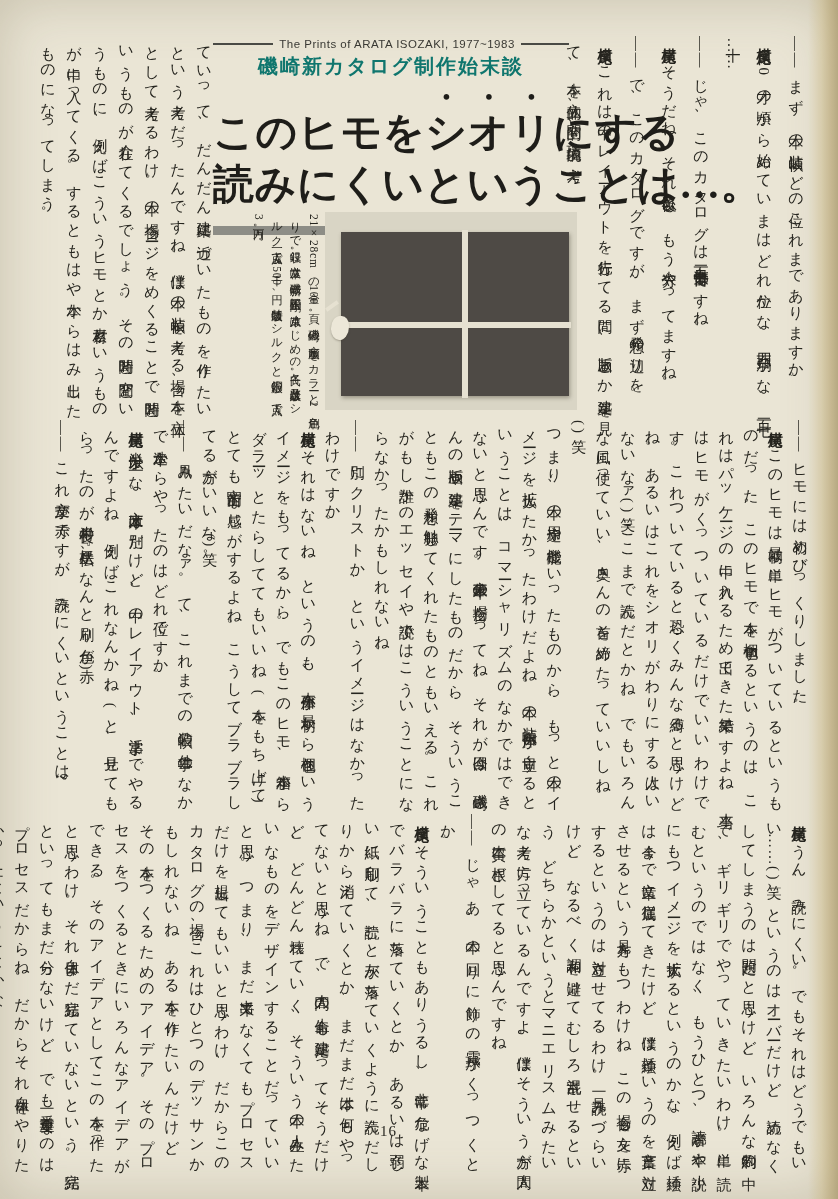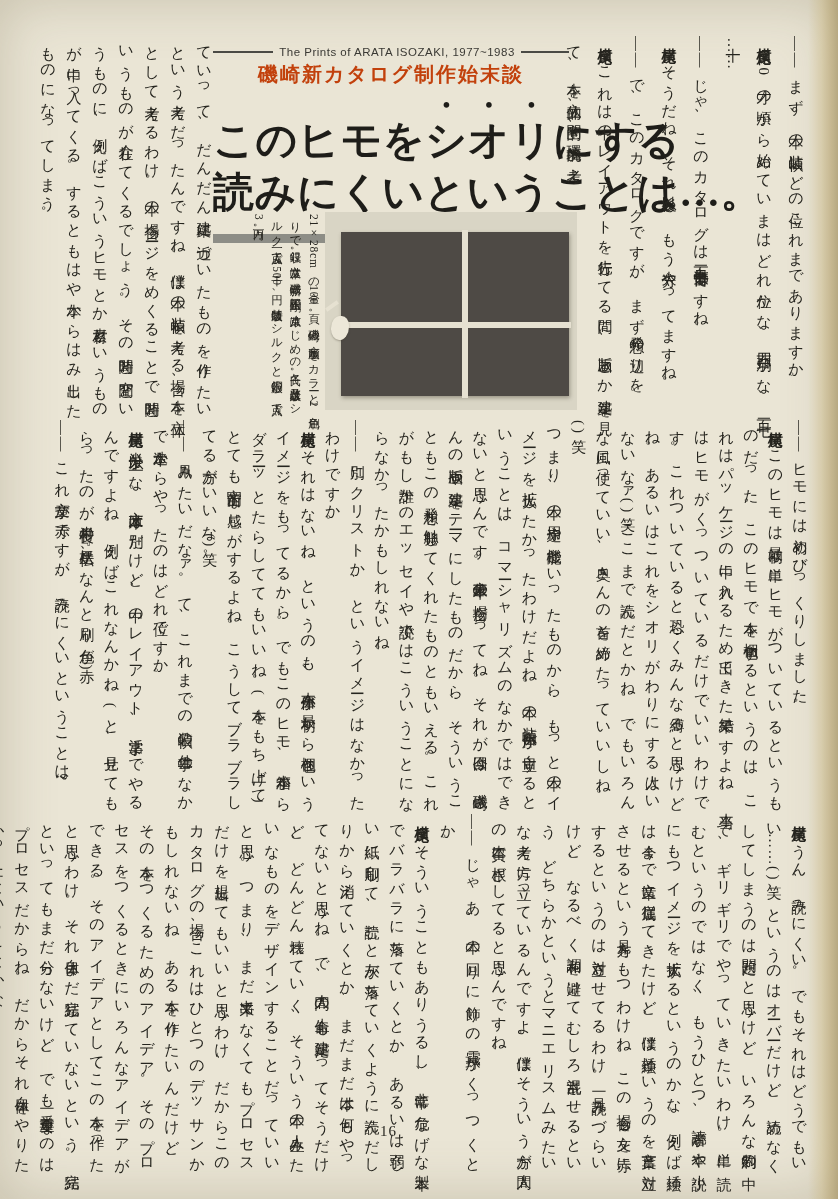--- a/index.html
+++ b/index.html
@@ -24,32 +24,32 @@
     letter-spacing:1.5px;
   }
   .vtext p{margin:0;padding:0;}
   .spk{font-family:"Liberation Sans","DejaVu Sans",sans-serif;font-weight:700;}
   .block-top-right{right:26px;top:36px;height:376px;width:250px;font-size:15px;line-height:31px;}
   .block-top-left{left:33px;top:36px;height:376px;width:184px;font-size:15px;line-height:26px;}
   .block-middle{left:33px;top:420px;height:384px;width:779px;font-size:15px;line-height:24.6px;}
   .block-bottom{left:33px;top:814px;height:352px;width:779px;font-size:15px;line-height:25px;}
   .caption{left:211px;top:214px;height:196px;width:112px;font-size:11.5px;line-height:18.5px;letter-spacing:.8px;}
   
-  .header{position:absolute;left:213px;top:46px;width:356px;height:174px;text-align:center;}
+  .header{position:absolute;left:213px;top:38px;width:356px;height:174px;text-align:center;}
   .series-row{display:flex;align-items:center;gap:6px;}
   .series-rule{height:1.5px;background:#4a4a45;}
   .series-rule.l{flex:1.25;}
   .series-rule.r{flex:1;}
   .series-text{
     font-family:"Liberation Sans","DejaVu Sans",sans-serif;
     font-size:11.5px;letter-spacing:.5px;color:#3a3934;white-space:nowrap;
   }
   .subtitle{
     font-family:"Liberation Sans","DejaVu Sans",sans-serif;
-    font-size:20px;font-weight:600;letter-spacing:2px;color:#c2410c;margin-top:3px;
+    font-size:20px;font-weight:600;letter-spacing:2px;color:#0f766e;margin-top:3px;
   }
   .big-title{
     font-size:41px;font-weight:700;line-height:1.28;color:#1e1d19;
     letter-spacing:.5px;margin-top:5px;white-space:nowrap;
   }
   .emph{
     -webkit-text-emphasis:filled dot #1e1d19;text-emphasis:filled dot #1e1d19;
     -webkit-text-emphasis-position:over right;text-emphasis-position:over right;
   }
   .author-row{display:flex;align-items:center;gap:10px;margin-top:9px;}

